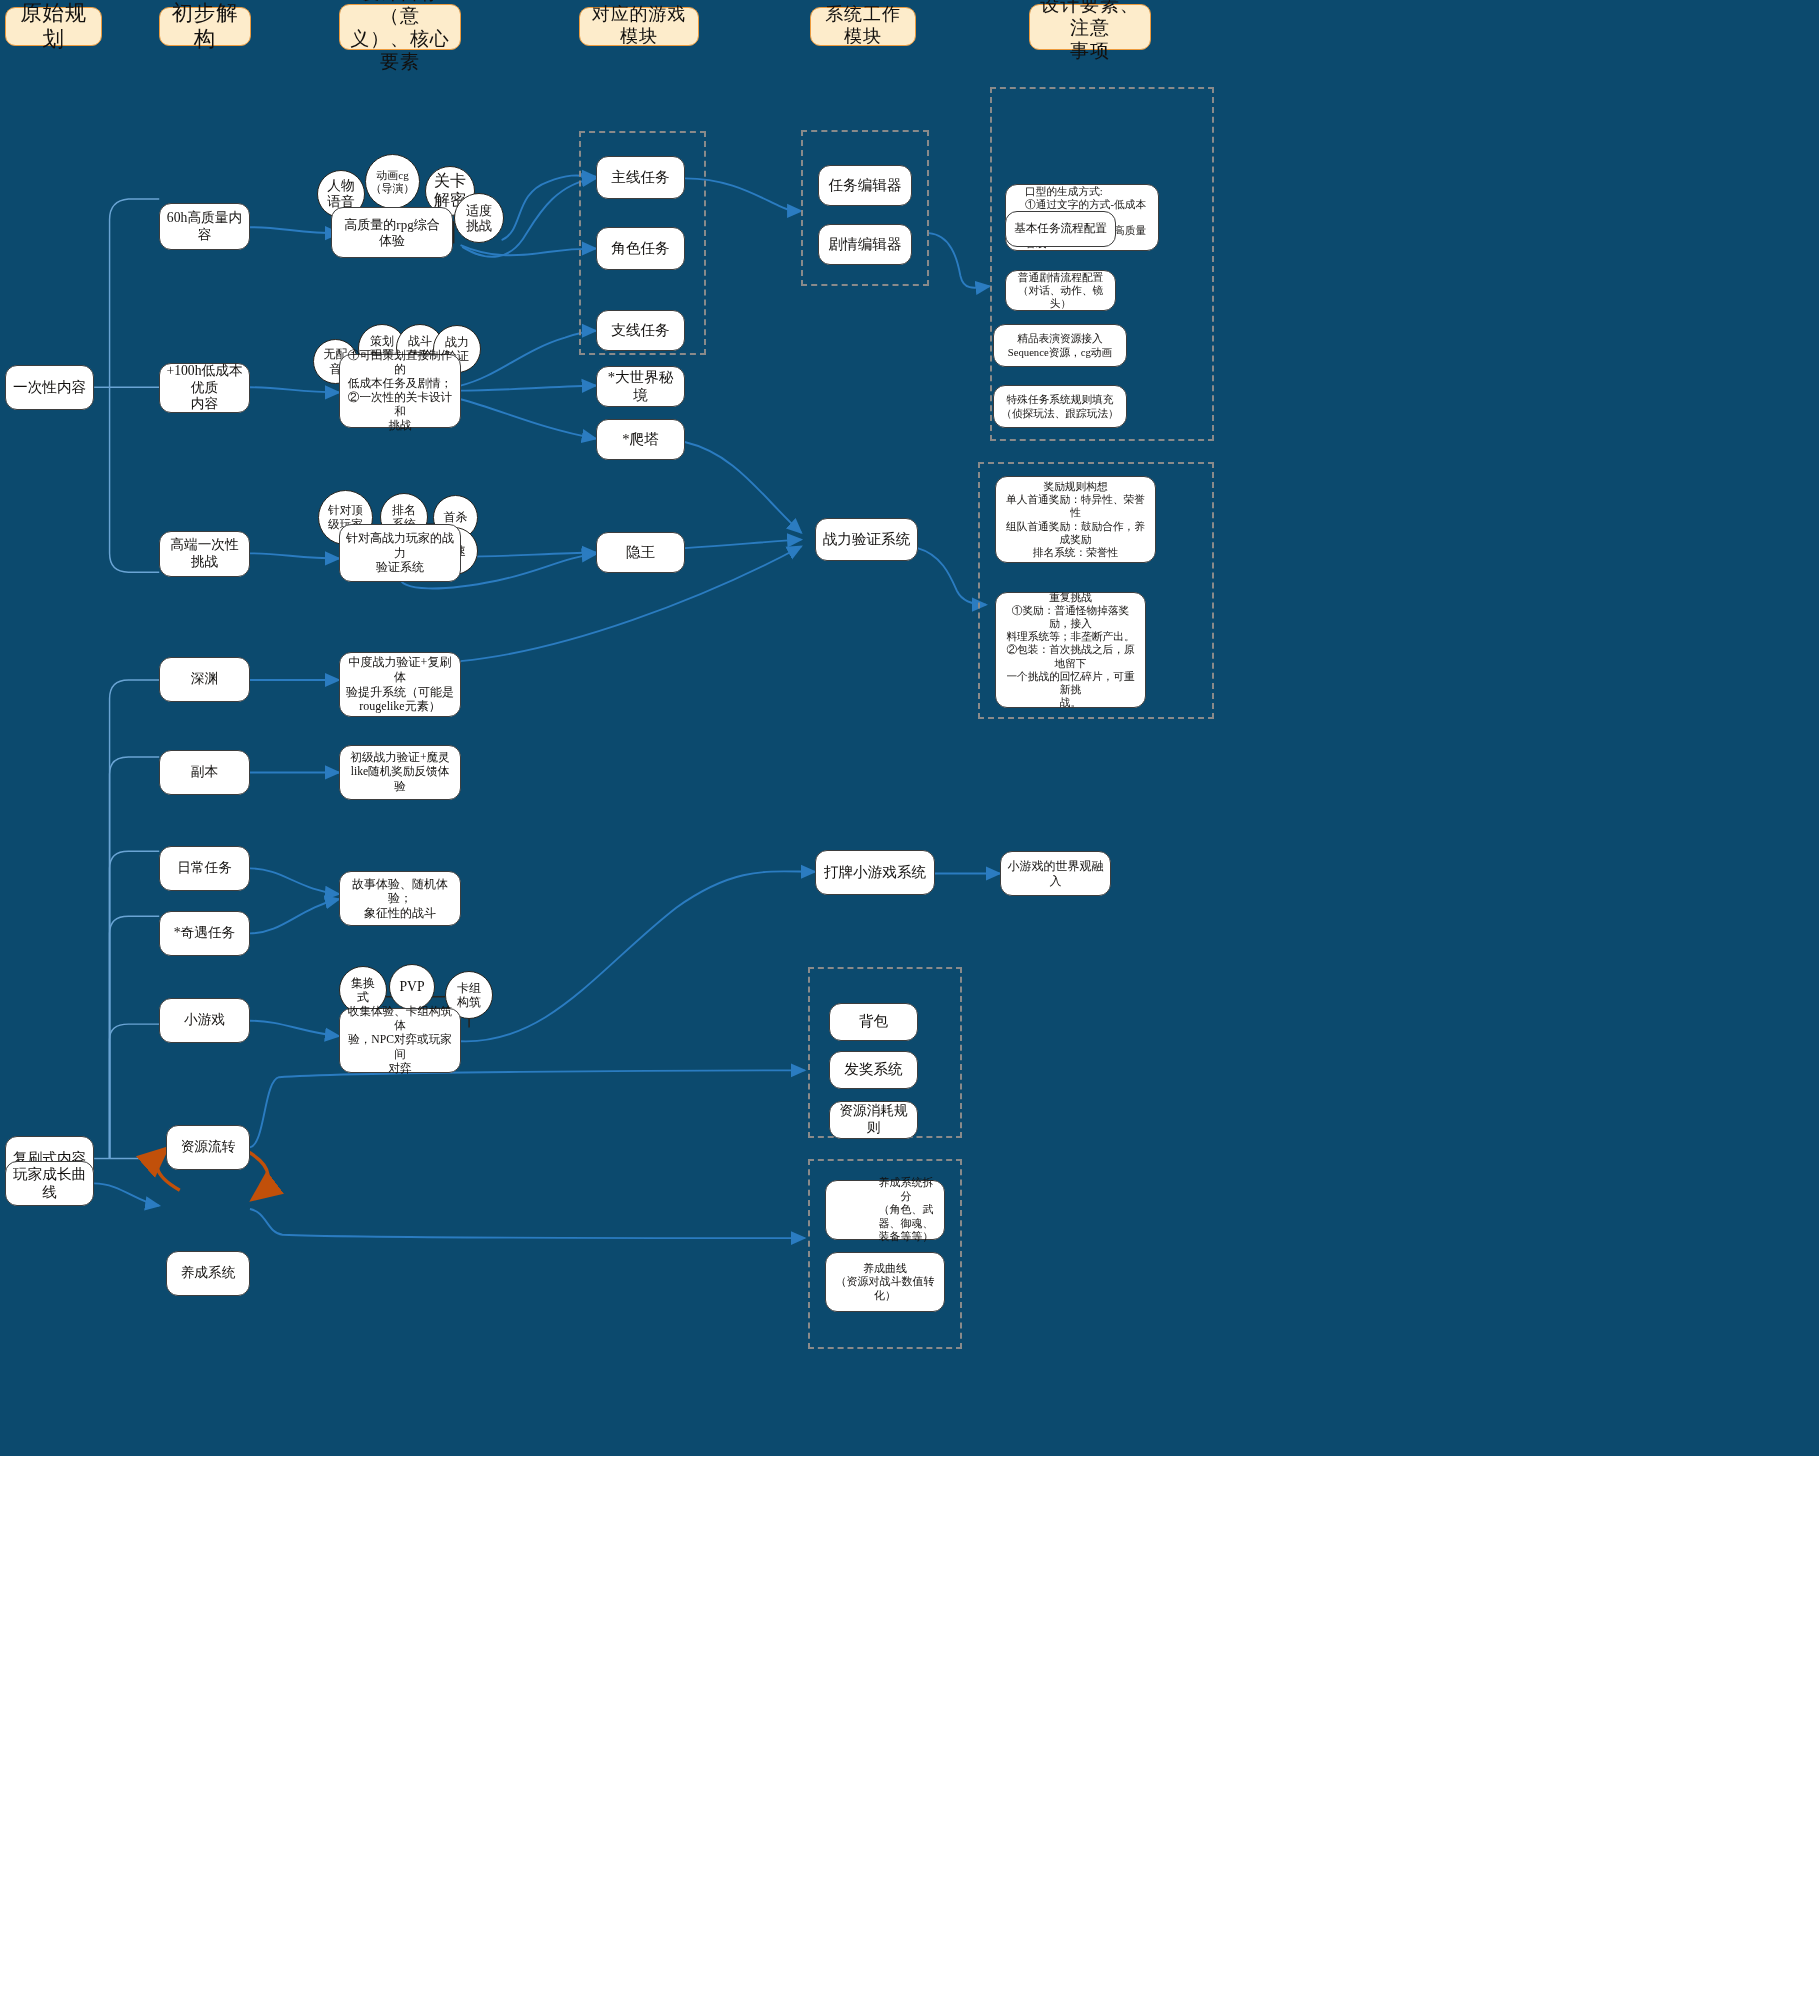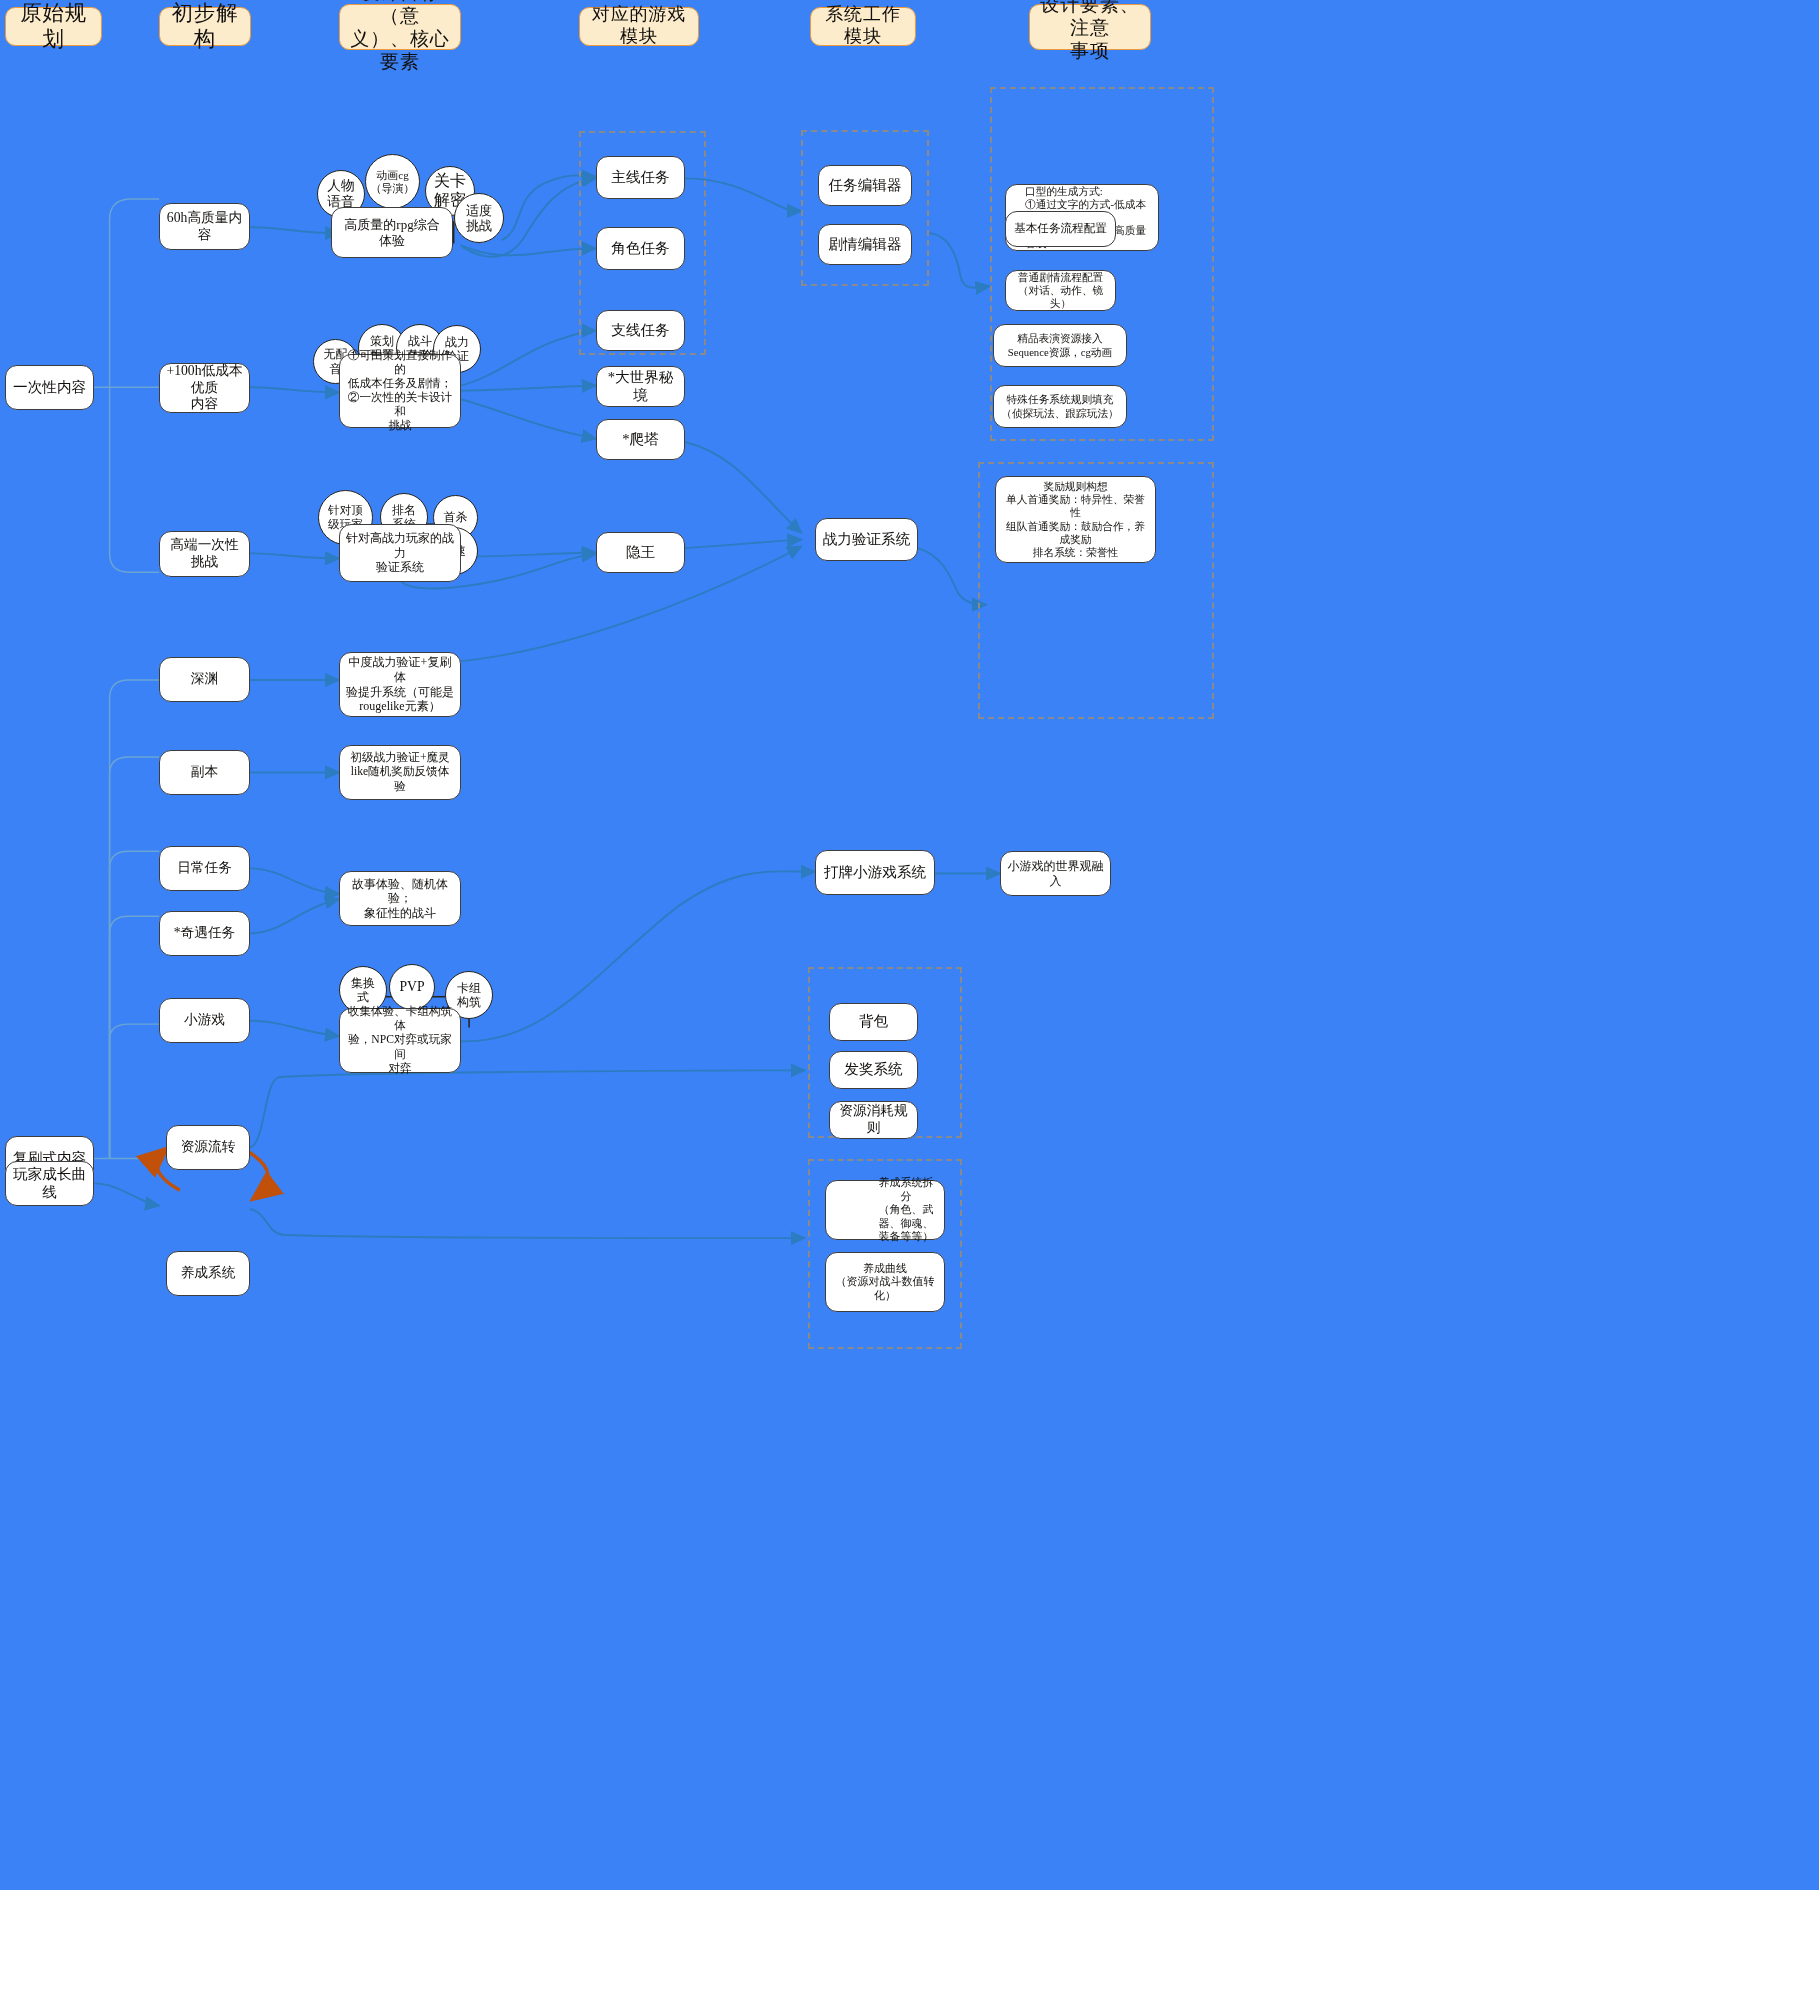--- a/index.html
+++ b/index.html
@@ -3,22 +3,22 @@
 <meta charset="utf-8">
 <style>
   * { box-sizing: border-box; }
   html, body {
     margin: 0; padding: 0; background: #ffffff;
     font-family: "Liberation Serif", "DejaVu Serif", serif;
   }
   #canvas {
     position: relative;
     width: 1819px;
-    height: 1890px;
-    background: #3b82f6;
+    height: 1456px;
+    background: #0c4a6e;
     overflow: hidden;
   }
   #edges {
     position: absolute;
     left: 0; top: 0;
     width: 1819px; height: 2014px;
     pointer-events: none;
     z-index: 1;
   }
   .node {
@@ -291,17 +291,23 @@
   <div class="node rrect" style="left:993px;top:324px;width:134px;height:43px;font-size:10.7px;">精品表演资源接入
 Sequence资源，cg动画</div>
   <div class="node rrect" style="left:993px;top:385px;width:134px;height:43px;font-size:10.7px;">特殊任务系统规则填充
 （侦探玩法、跟踪玩法）</div>
 
   <div class="group" style="left:978px;top:462px;width:236px;height:257px;"></div>
   <div class="node rrect" style="left:995px;top:476px;width:161px;height:87px;font-size:10.7px;">奖励规则构想
 单人首通奖励：特异性、荣誉性
 组队首通奖励：鼓励合作，养成奖励
 排名系统：荣誉性</div>
+  <div class="node rrect" style="left:995px;top:592px;width:151px;height:116px;font-size:10.7px;">重复挑战
+①奖励：普通怪物掉落奖励，接入
+料理系统等；非垄断产出。
+②包装：首次挑战之后，原地留下
+一个挑战的回忆碎片，可重新挑
+战。</div>
 
   <div class="node rrect" style="left:1000px;top:851px;width:111px;height:45px;font-size:12px;">小游戏的世界观融入</div>
 
 </div>
 
 
 </body></html>

